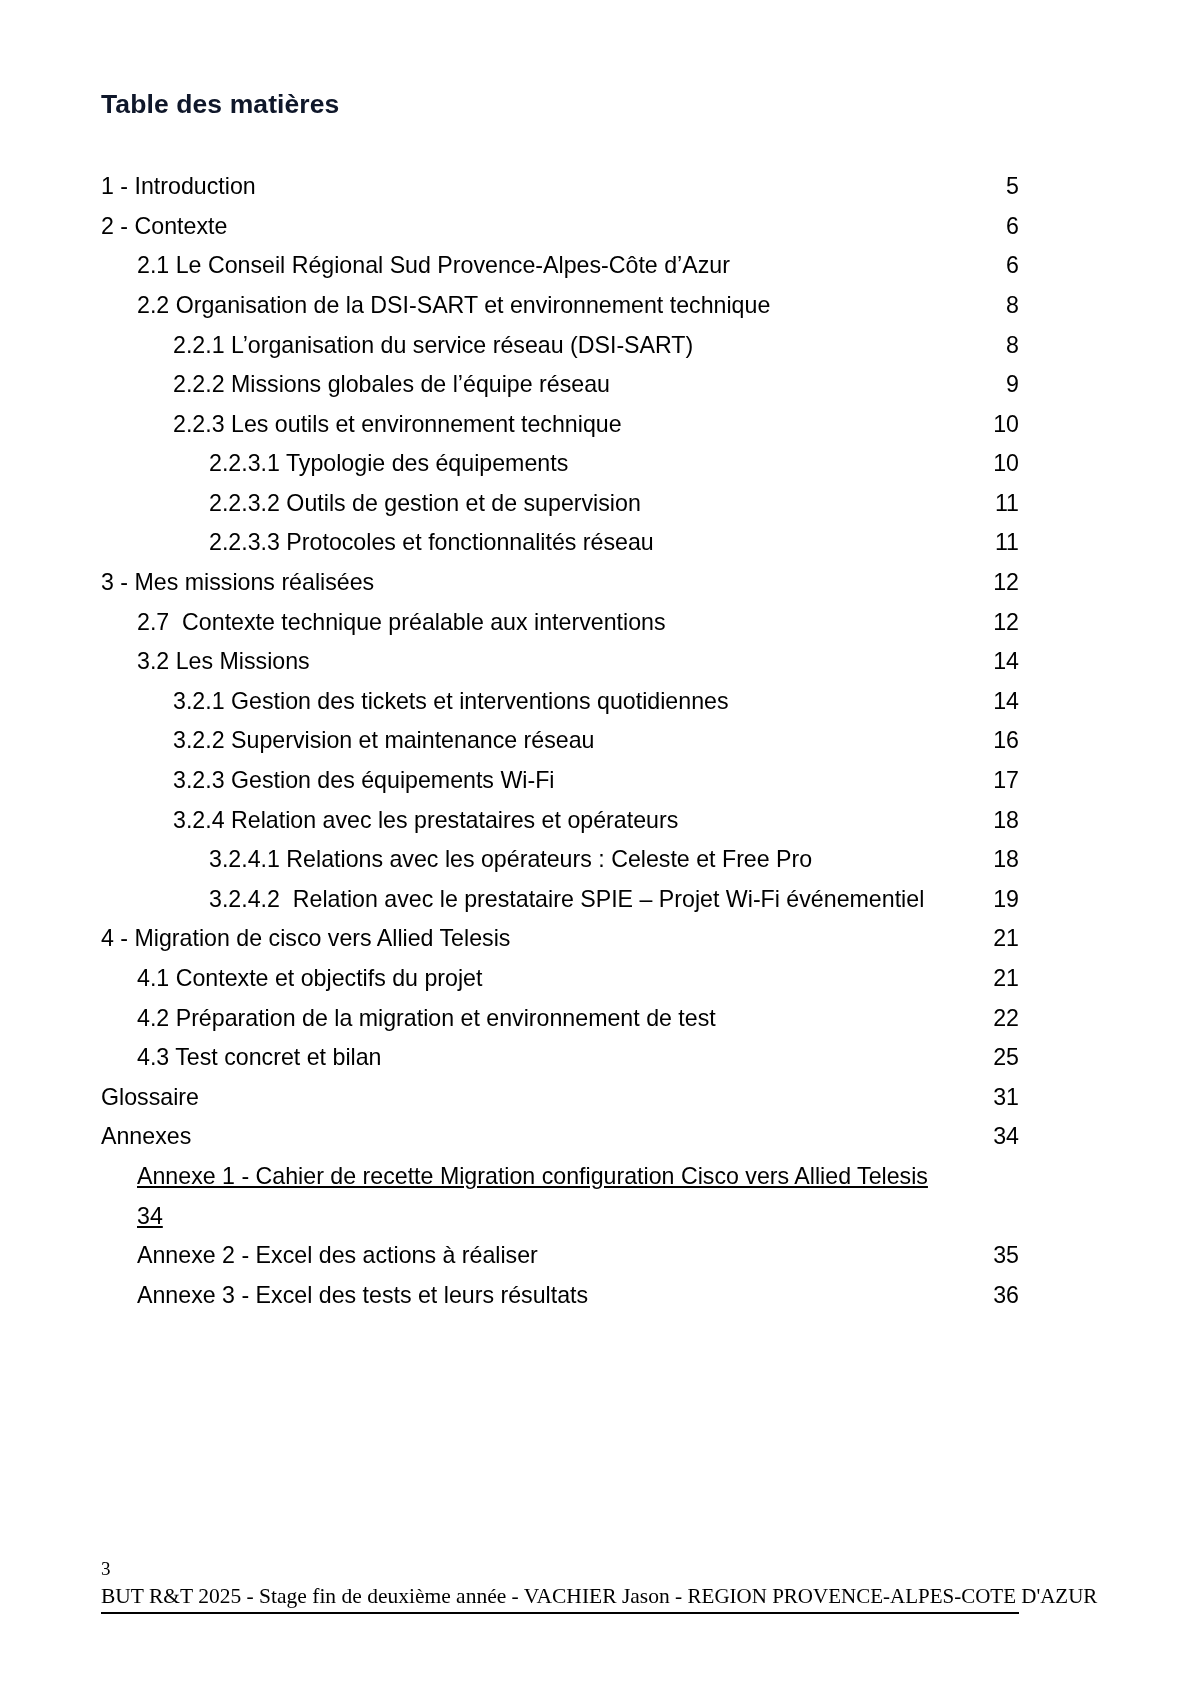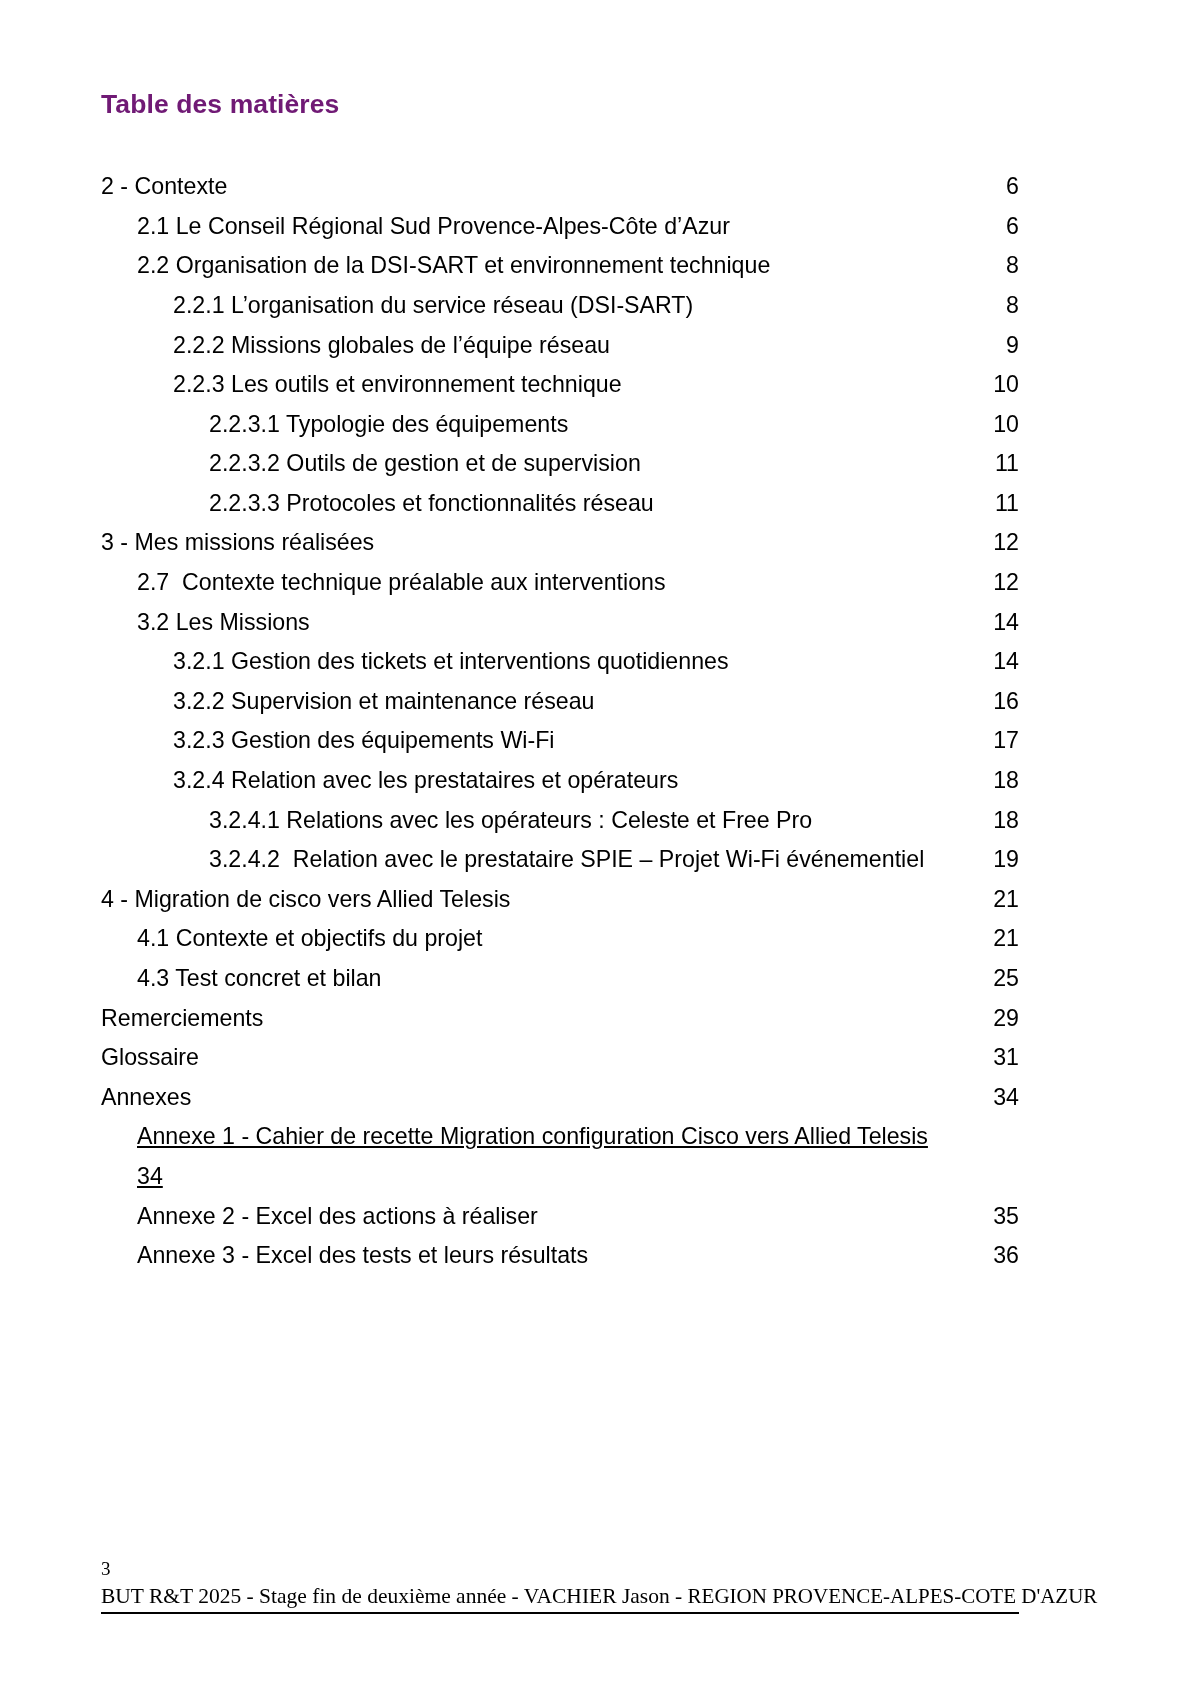--- a/index.html
+++ b/index.html
@@ -33,21 +33,21 @@
     top: 88px;
     width: 918px;
   }
 
   .doc-title {
     font-size: 26.5px;
     font-weight: bold;
     letter-spacing: 0.1px;
     line-height: 1.25;
     margin: 0 0 46px 0;
-    color: #701a75;
+    color: #0f172a;
   }
 
   
   .toc {
     display: block;
   }
 
   .toc-entry {
     display: flex;
     align-items: baseline;
@@ -122,42 +122,43 @@
 </head>
 <body>
 
 <div class="page">
 
   <div class="content">
 
     <h1 class="doc-title">Table des matières</h1>
 
     <div class="toc" id="toc-list">
+        <div class="toc-entry lvl-1"><span class="toc-label">1 - Introduction</span><span class="toc-page">5</span></div>
         <div class="toc-entry lvl-1"><span class="toc-label">2 - Contexte</span><span class="toc-page">6</span></div>
         <div class="toc-entry lvl-2"><span class="toc-label">2.1 Le Conseil Régional Sud Provence-Alpes-Côte d’Azur</span><span class="toc-page">6</span></div>
         <div class="toc-entry lvl-2"><span class="toc-label">2.2 Organisation de la DSI-SART et environnement technique</span><span class="toc-page">8</span></div>
         <div class="toc-entry lvl-3"><span class="toc-label">2.2.1 L’organisation du service réseau (DSI-SART)</span><span class="toc-page">8</span></div>
         <div class="toc-entry lvl-3"><span class="toc-label">2.2.2 Missions globales de l’équipe réseau</span><span class="toc-page">9</span></div>
         <div class="toc-entry lvl-3"><span class="toc-label">2.2.3 Les outils et environnement technique</span><span class="toc-page">10</span></div>
         <div class="toc-entry lvl-4"><span class="toc-label">2.2.3.1 Typologie des équipements</span><span class="toc-page">10</span></div>
         <div class="toc-entry lvl-4"><span class="toc-label">2.2.3.2 Outils de gestion et de supervision</span><span class="toc-page">11</span></div>
         <div class="toc-entry lvl-4"><span class="toc-label">2.2.3.3 Protocoles et fonctionnalités réseau</span><span class="toc-page">11</span></div>
         <div class="toc-entry lvl-1"><span class="toc-label">3 - Mes missions réalisées</span><span class="toc-page">12</span></div>
         <div class="toc-entry lvl-2"><span class="toc-label">2.7  Contexte technique préalable aux interventions</span><span class="toc-page">12</span></div>
         <div class="toc-entry lvl-2"><span class="toc-label">3.2 Les Missions</span><span class="toc-page">14</span></div>
         <div class="toc-entry lvl-3"><span class="toc-label">3.2.1 Gestion des tickets et interventions quotidiennes</span><span class="toc-page">14</span></div>
         <div class="toc-entry lvl-3"><span class="toc-label">3.2.2 Supervision et maintenance réseau</span><span class="toc-page">16</span></div>
         <div class="toc-entry lvl-3"><span class="toc-label">3.2.3 Gestion des équipements Wi-Fi</span><span class="toc-page">17</span></div>
         <div class="toc-entry lvl-3"><span class="toc-label">3.2.4 Relation avec les prestataires et opérateurs</span><span class="toc-page">18</span></div>
         <div class="toc-entry lvl-4"><span class="toc-label">3.2.4.1 Relations avec les opérateurs : Celeste et Free Pro</span><span class="toc-page">18</span></div>
         <div class="toc-entry lvl-4"><span class="toc-label">3.2.4.2  Relation avec le prestataire SPIE – Projet Wi-Fi événementiel</span><span class="toc-page">19</span></div>
         <div class="toc-entry lvl-1"><span class="toc-label">4 - Migration de cisco vers Allied Telesis</span><span class="toc-page">21</span></div>
         <div class="toc-entry lvl-2"><span class="toc-label">4.1 Contexte et objectifs du projet</span><span class="toc-page">21</span></div>
+        <div class="toc-entry lvl-2"><span class="toc-label">4.2 Préparation de la migration et environnement de test</span><span class="toc-page">22</span></div>
         <div class="toc-entry lvl-2"><span class="toc-label">4.3 Test concret et bilan</span><span class="toc-page">25</span></div>
-        <div class="toc-entry lvl-1"><span class="toc-label">Remerciements</span><span class="toc-page">29</span></div>
         <div class="toc-entry lvl-1"><span class="toc-label">Glossaire</span><span class="toc-page">31</span></div>
         <div class="toc-entry lvl-1"><span class="toc-label">Annexes</span><span class="toc-page">34</span></div>
         <div class="toc-entry lvl-2 wrapped"><span class="toc-label">Annexe 1 - Cahier de recette Migration configuration Cisco vers Allied Telesis</span><span class="toc-page">34</span></div>
         <div class="toc-entry lvl-2"><span class="toc-label">Annexe 2 - Excel des actions à réaliser</span><span class="toc-page">35</span></div>
         <div class="toc-entry lvl-2"><span class="toc-label">Annexe 3 - Excel des tests et leurs résultats</span><span class="toc-page">36</span></div>
       </div>
 
   </div>
 
   <div class="footer">

